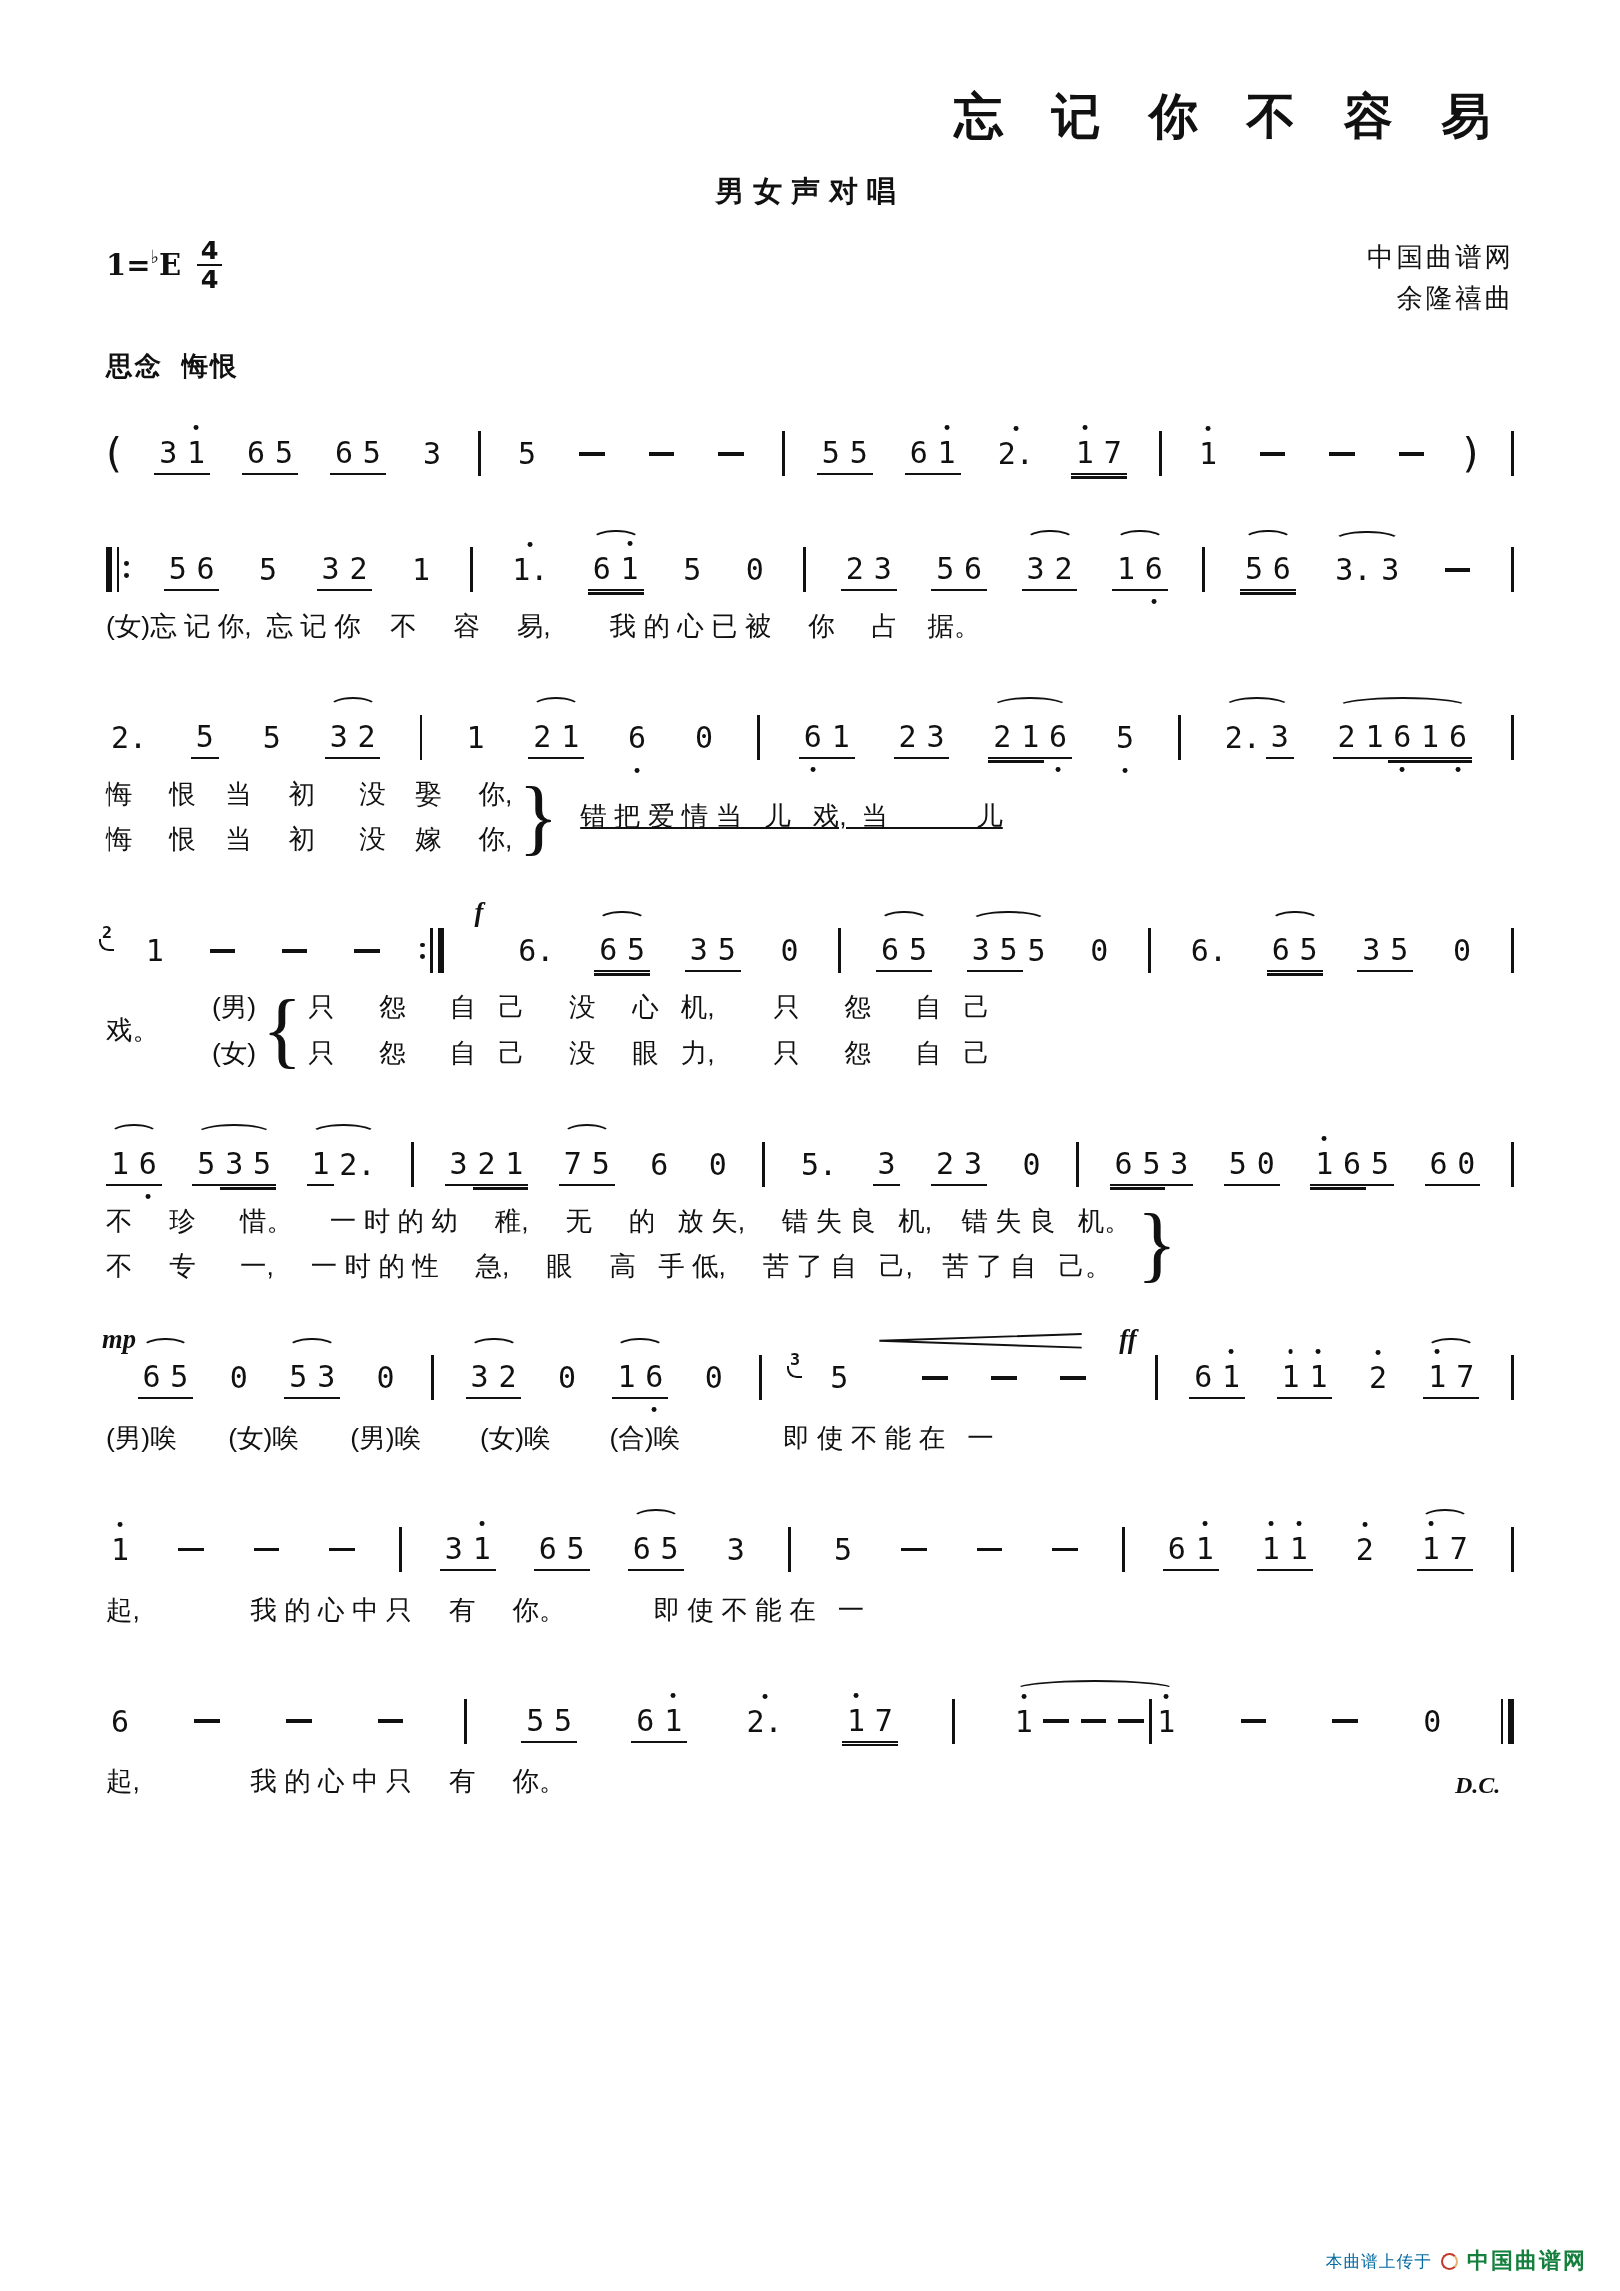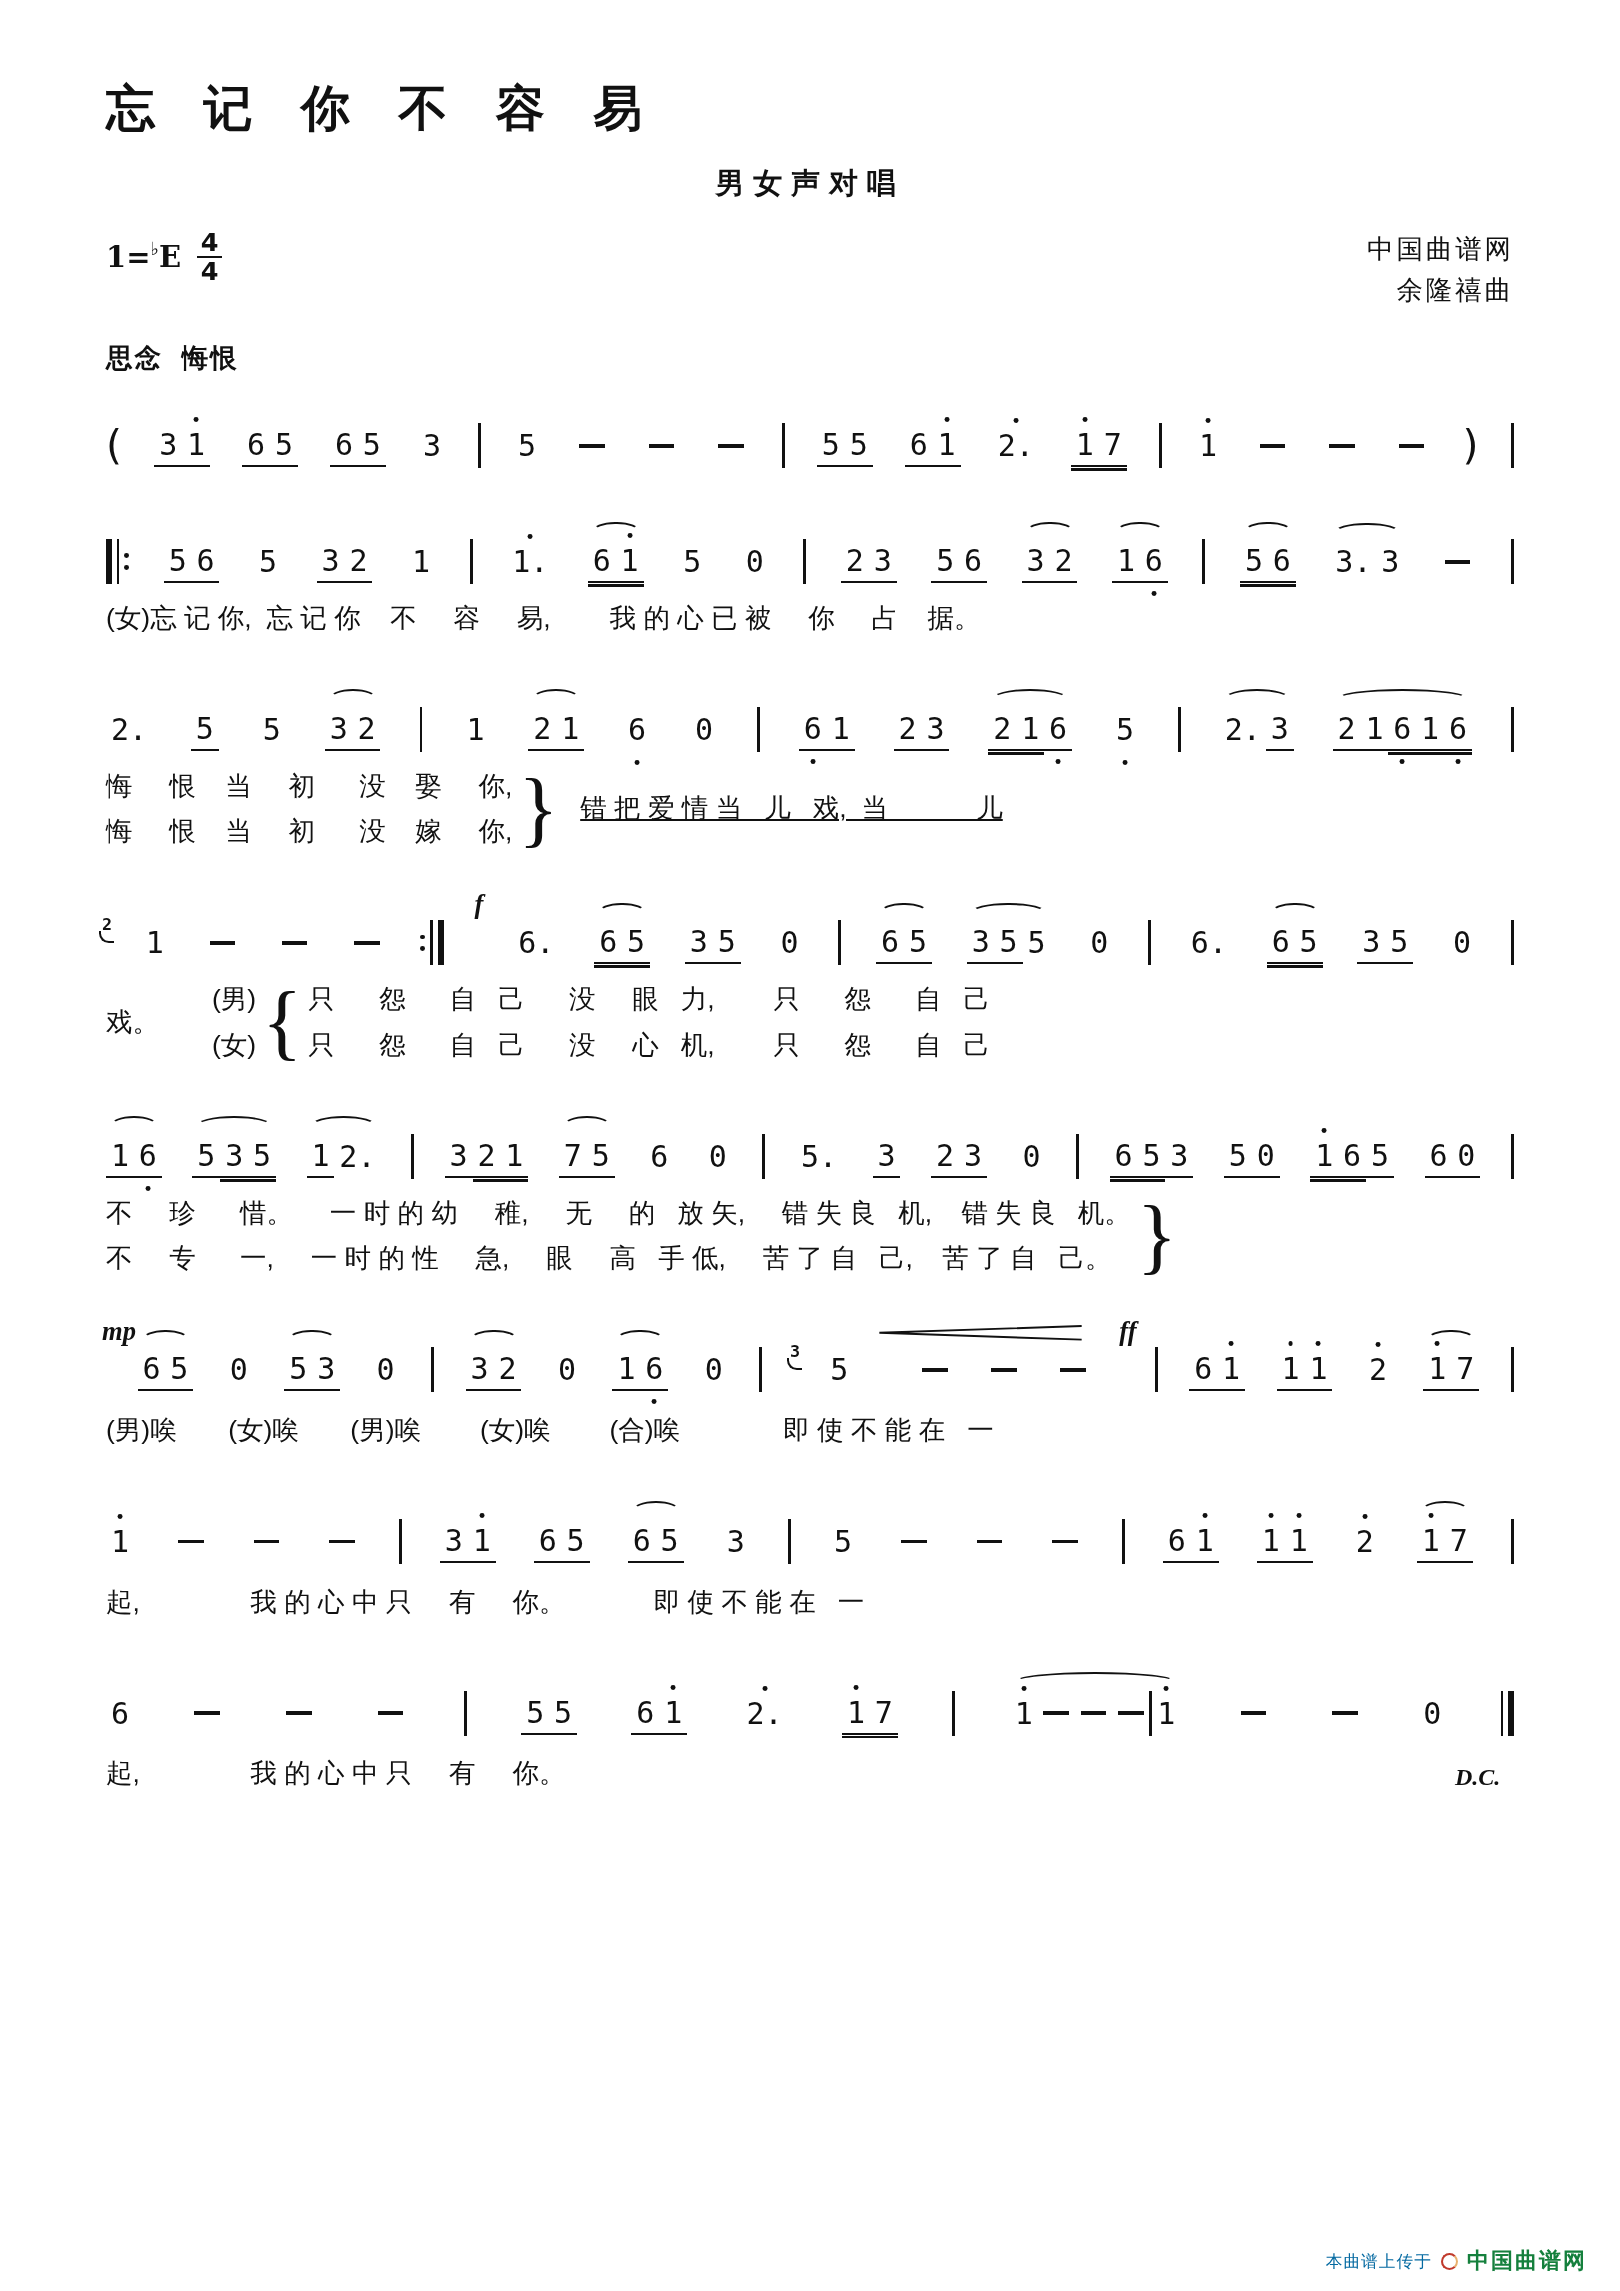--- a/index.html
+++ b/index.html
@@ -4,21 +4,21 @@
 <style>
   html,body{margin:0;padding:0;}
   body{
     width:1620px;height:2292px;position:relative;background:#ffffff;
     font-family:"Liberation Sans","DejaVu Sans",sans-serif;color:#111;
     overflow:hidden;box-sizing:border-box;
   }
   .sheet{position:absolute;inset:0;padding:76px 106px 0 106px;box-sizing:border-box;}
 
   
-  .title{margin:0;text-align:left;font-size:49px;font-weight:bold;letter-spacing:15.7px;font-family:"DejaVu Sans",sans-serif;}
+  .title{margin:8px;text-align:right;font-size:49px;font-weight:bold;letter-spacing:15.7px;font-family:"DejaVu Sans",sans-serif;}
   .subtitle{margin-top:21.6px;text-align:center;font-size:29px;font-weight:bold;letter-spacing:8.8px;}
   .meta-row{display:flex;justify-content:space-between;align-items:flex-start;margin-top:25.5px;}
   .keysig{font-size:29px;font-weight:bold;font-family:"DejaVu Serif",serif;display:flex;align-items:center;}
   .flat{vertical-align:super;font-size:0.62em;position:relative;top:-8.8px;}
   .ts{display:inline-flex;flex-direction:column;align-items:center;font-size:25.5px;font-weight:bold;line-height:1.05;margin-left:15.7px;font-family:"DejaVu Sans",sans-serif;}
   .ts .top{border-bottom:2.9px solid #111;padding:0 3.9px;}
   .credits{text-align:right;font-size:26.5px;letter-spacing:2.9px;line-height:1.55;}
   .mood{margin-top:29px;font-size:26.5px;font-weight:bold;letter-spacing:2px;white-space:pre;}
 
   
@@ -311,21 +311,21 @@
             <span class="note u1"><span class="num">3</span></span>
             <span class="note u1"><span class="num">5</span></span>
           </span>
           <span class="note"><span class="num">0</span></span>
           <span class="barline"></span>
         </div>
         <div class="lyr-pair">
           <span class="lyr-text lyr-pre">戏。</span>
           <div class="lyr-col"><span class="lyr-text">(男)</span><span class="lyr-text">(女)</span></div>
           <span class="brace">{</span>
-          <div class="lyr-col"><span class="lyr-text">只      怨      自   己      没     眼   力,        只      怨      自   己</span><span class="lyr-text">只      怨      自   己      没     心   机,        只      怨      自   己</span></div>
+          <div class="lyr-col"><span class="lyr-text">只      怨      自   己      没     心   机,        只      怨      自   己</span><span class="lyr-text">只      怨      自   己      没     眼   力,        只      怨      自   己</span></div>
         </div>
       </div>
       <div class="system">
         <div class="notes-row">
           <span class="grp">
             <span class="arc"></span>
             <span class="note u1"><span class="num">1</span></span>
             <span class="note u1"><span class="num">6</span><span class="dot-b"></span></span>
           </span>
           <span class="grp">

